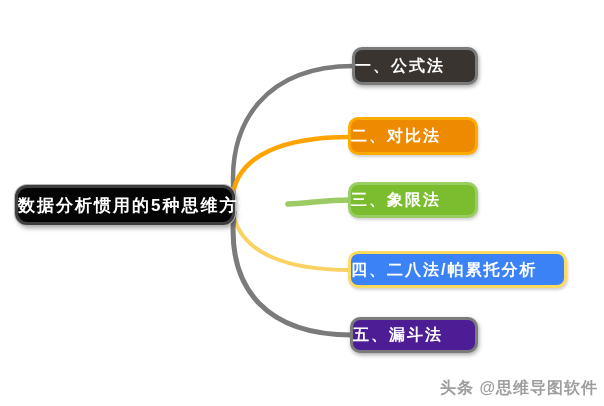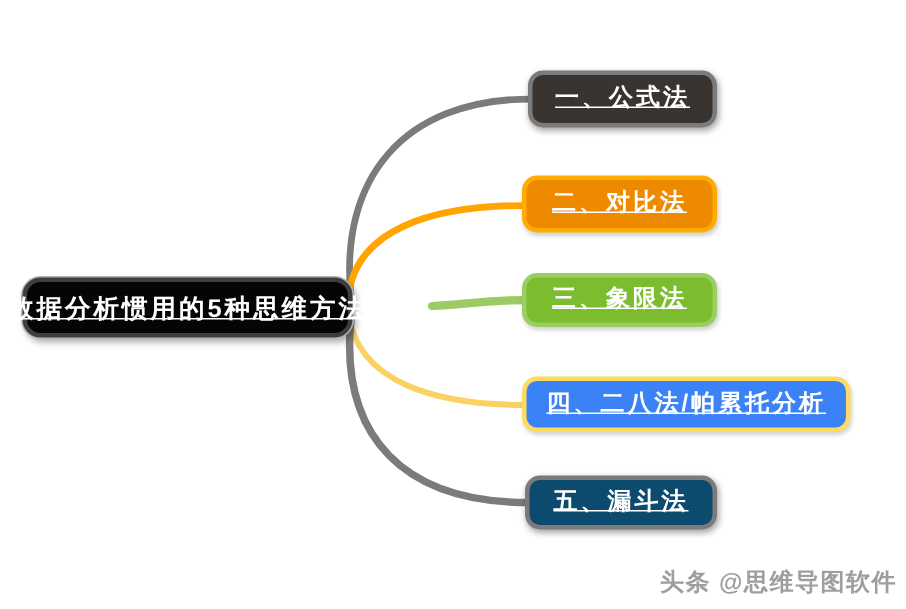--- a/index.html
+++ b/index.html
@@ -20,28 +20,26 @@
     left: 0;
     top: 0;
     width: 604px;
     height: 406px;
   }
   .node {
     position: absolute;
     box-sizing: border-box;
     display: flex;
     align-items: center;
-    justify-content: center;
     border-style: solid;
     border-width: 3px;
     border-radius: 10px;
     font-weight: bold;
     white-space: nowrap;
     cursor: default;
-    text-decoration: underline;
   }
   .node .label {
     letter-spacing: 2px;
     line-height: 1;
   }
   .root-node {
     left: 15px;
     top: 185px;
     width: 220px;
     height: 40px;
@@ -102,19 +100,19 @@
   </div>
 
   <div class="node branch-node branch-color branch-3" style="background: rgb(124, 189, 47); border-color: rgb(154, 206, 99); color: rgb(255, 255, 255);">
     <span class="label">三、象限法</span>
   </div>
 
   <div class="node branch-node branch-color branch-4" style="background: #3b82f6; border-color: rgb(255, 218, 96); color: rgb(255, 255, 255);">
     <span class="label">四、二八法/帕累托分析</span>
   </div>
 
-  <div class="node branch-node branch-dark branch-5" style="background: #0c4a6e; border-color: rgb(123, 123, 123); color: rgb(255, 255, 255);">
+  <div class="node branch-node branch-dark branch-5" style="background: #4c1d95; border-color: rgb(123, 123, 123); color: rgb(255, 255, 255);">
     <span class="label">五、漏斗法</span>
   </div>
 
   <div class="watermark" style="color: rgb(158, 158, 158);">头条 @思维导图软件</div>
 
 </div>
 
 </body></html>

